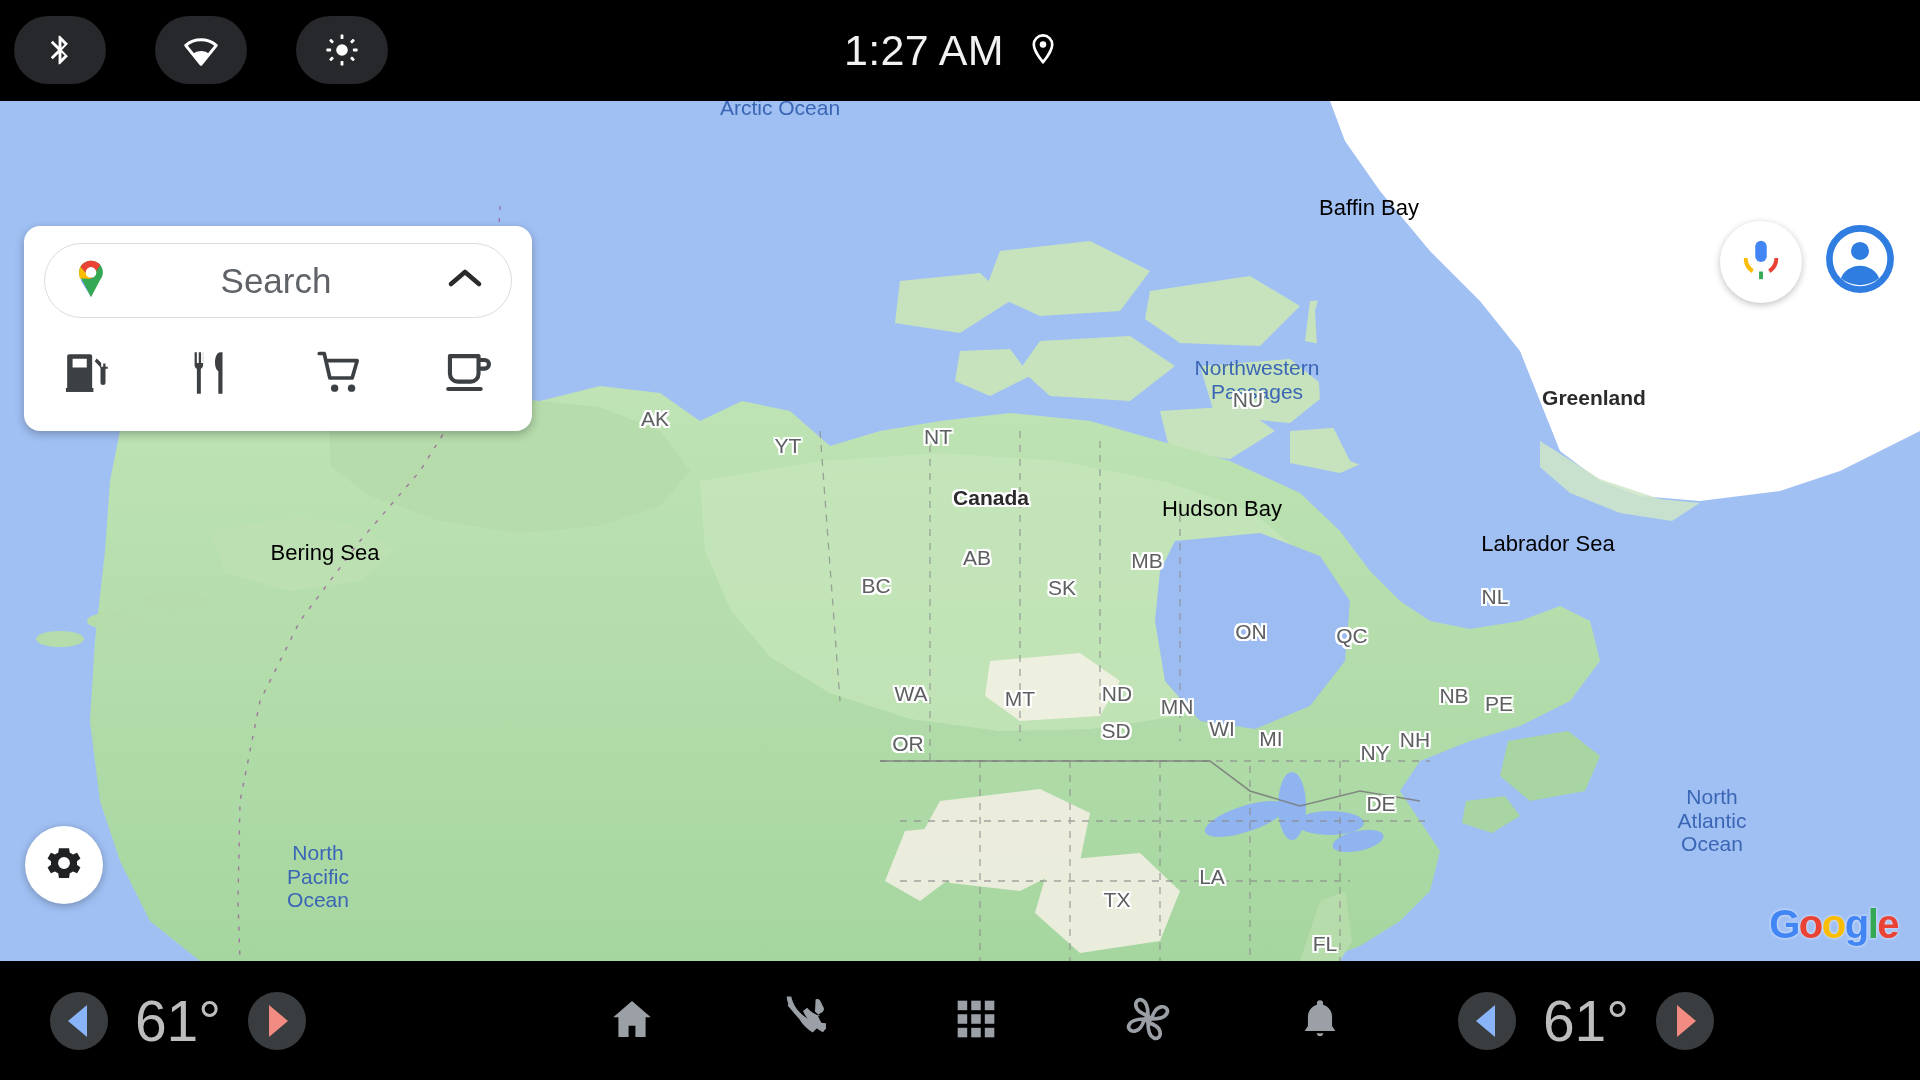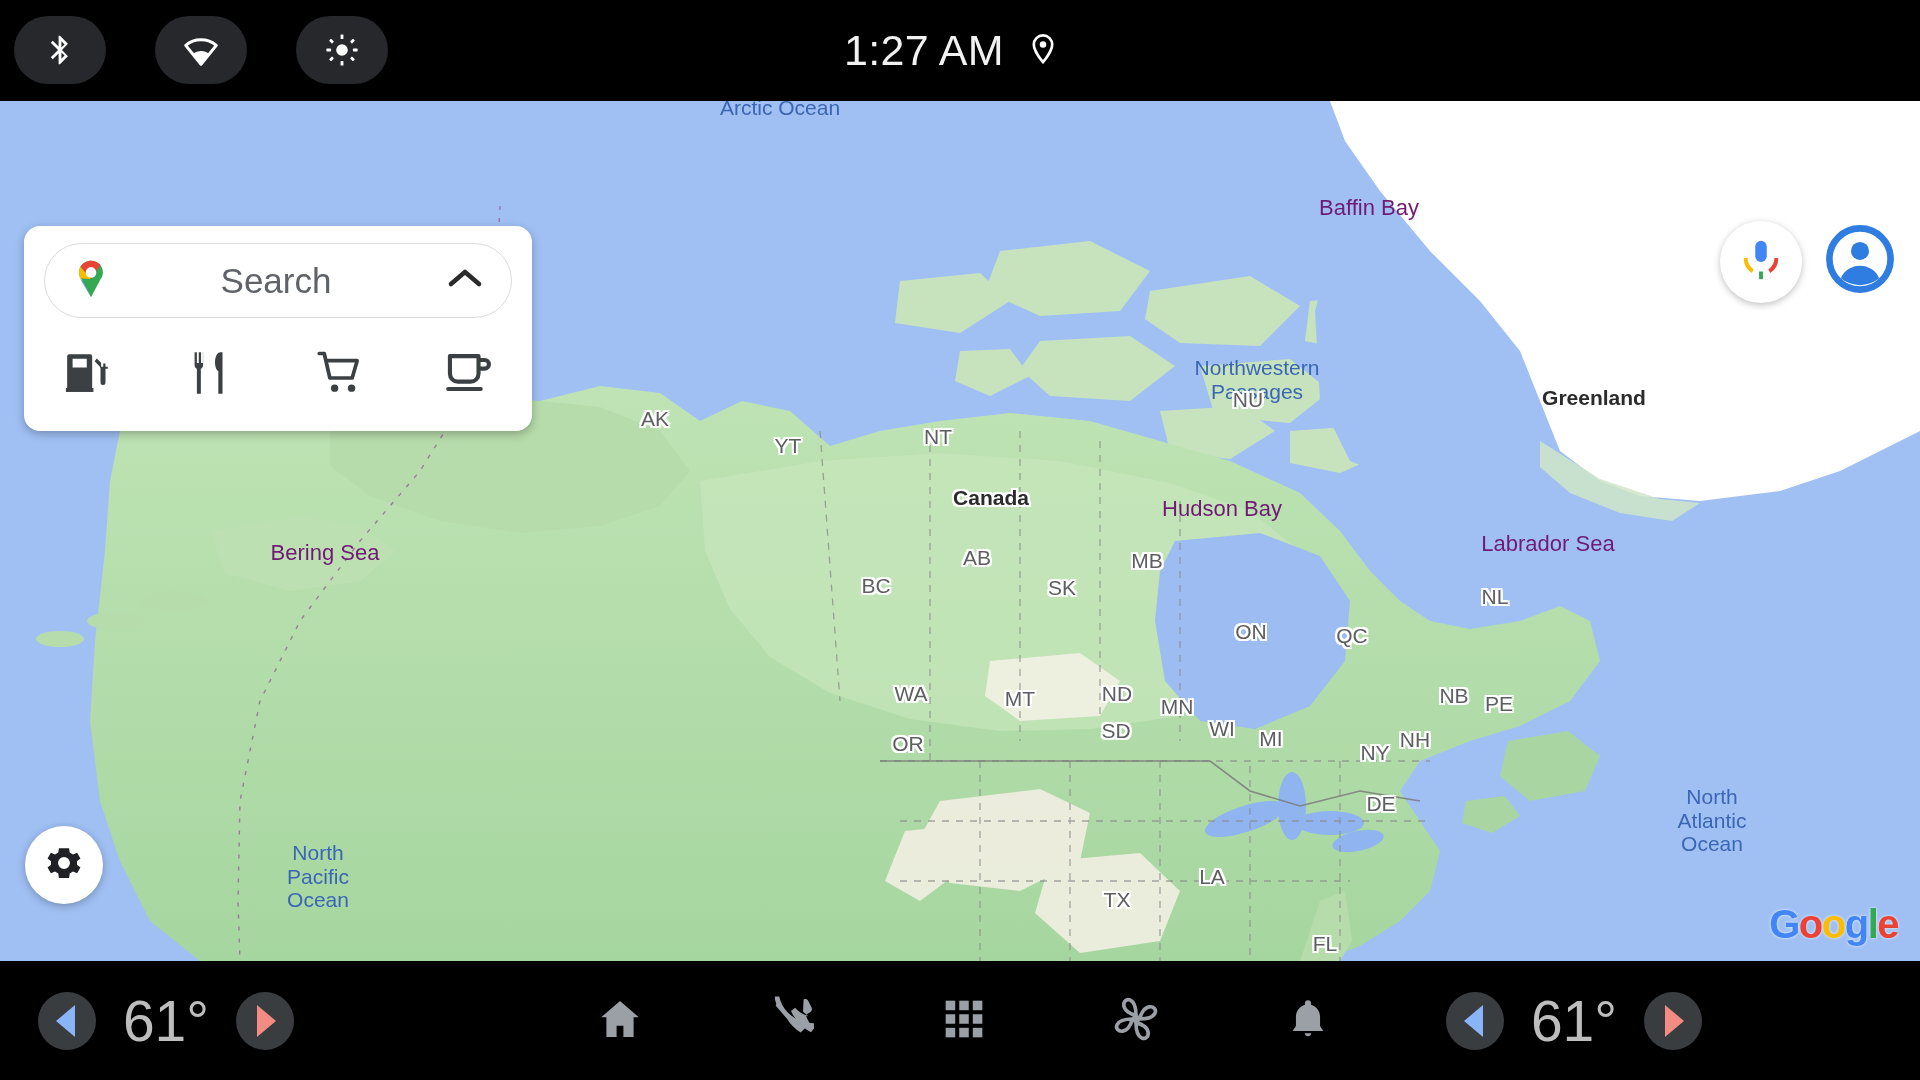--- a/index.html
+++ b/index.html
@@ -47,21 +47,21 @@
   #map {
     position:absolute; left:0; top:101px; width:1920px; height:860px;
     overflow:hidden; background:#a0c0f4;
   }
   #map-canvas { position:absolute; left:0; top:0; width:1920px; height:860px; display:block; }
 
   
   .mlabel { position:absolute; white-space:pre; pointer-events:none;
             font-family:"Liberation Sans", sans-serif; line-height:1.12; }
   .mlabel.ocean  { color:#3b66b5; font-size:21px; }
-  .mlabel.bay    { color:#701a75; font-size:22px; }
+  .mlabel.bay    { color:#000000; font-size:22px; }
   .mlabel.country{ color:#2b2b2b; font-size:21px; font-weight:700;
                    text-shadow:-2px 0 #fff,2px 0 #fff,0 -2px #fff,0 2px #fff,
                                -2px -2px #fff,2px -2px #fff,-2px 2px #fff,2px 2px #fff; }
   .mlabel.state  { color:#5d5f61; font-size:21px; font-weight:400;
                    text-shadow:-2px 0 #fff,2px 0 #fff,0 -2px #fff,0 2px #fff,
                                -2px -2px #fff,2px -2px #fff,-2px 2px #fff,2px 2px #fff; }
   .mlabel.ocean.multi { text-align:center; }
 
   
   #search-card {
@@ -116,21 +116,21 @@
     position:absolute; left:578px; top:744px; width:770px;
     background:rgba(40,43,47,.93); border-radius:18px;
     padding:26px 34px 30px 34px; z-index:45;
   }
   #toast-text {
     font-size:42px; line-height:1.27; color:#c9c9c9; font-weight:400;
   }
 
   
   #bottom-bar {
-    position:absolute; left:4px; top:961px; width:1732px; height:119px;
+    position:absolute; left:16px; top:961px; width:1732px; height:119px;
     background:#000; z-index:60;
   }
   .temp-group { position:absolute; top:0; height:119px; display:flex;
                 align-items:center; gap:14px; }
   #temp-left  { left:34px; }
   #temp-right { right:34px; }
   .temp-arrow-btn {
     width:58px; height:58px; border-radius:50%; background:#3a3d40;
     display:flex; align-items:center; justify-content:center;
   }

